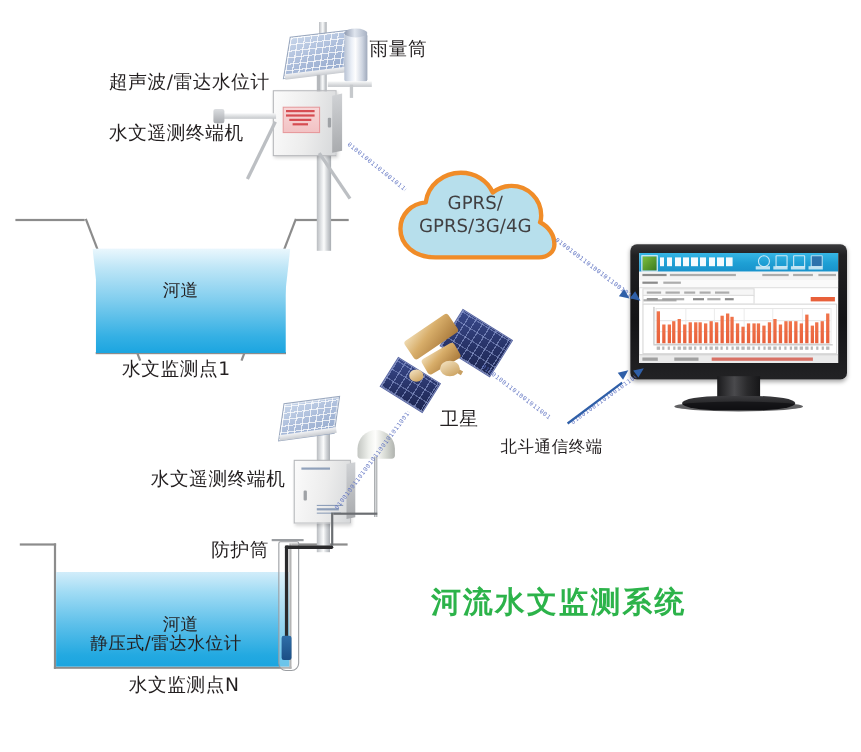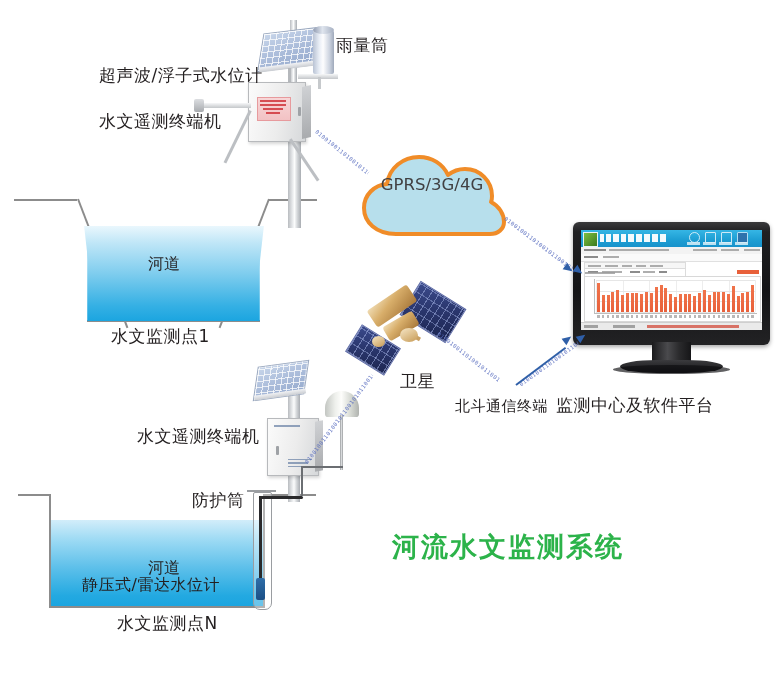--- a/index.html
+++ b/index.html
@@ -309,21 +309,21 @@
       </div>
       <div class="rtu-latch" style="position:absolute;right:4px;top:24px;width:3px;height:9px;"></div>
     </div>
     <div class="rtu-side" style="position:absolute;left:302px;top:86px;width:9px;height:52px;transform:skewY(-12deg);"></div>
 
     <div class="arm" style="left:199px;top:103px;width:52px;height:5px;"></div>
     <div class="us-sensor" style="left:194px;top:99px;width:10px;height:13px;"></div>
     <div class="strut" style="left:249px;top:110px;width:2.5px;height:58px;background:#bcbfc3;transform:rotate(26deg);"></div>
     <div class="strut" style="left:289px;top:140px;width:2.5px;height:50px;background:#bcbfc3;transform:rotate(-34deg);"></div>
 
-    <div class="label" style="left:99px;top:66px;">超声波/浮子式水位计</div>
+    <div class="label" style="left:99px;top:66px;">超声波/雷达水位计</div>
     <div class="label" style="left:99px;top:112px;">水文遥测终端机</div>
     <div class="label" style="left:336px;top:36px;">雨量筒</div>
   </div>
 
   <div>
     <div class="mast" style="left:288px;top:392px;width:12px;height:110px;"></div>
 
     <div class="solar-panel" style="position:absolute;left:256px;top:363px;width:48px;height:33px;transform:skewX(-16deg) rotate(-8deg);">
       <div class="solar-cells"></div>
     </div>
@@ -374,20 +374,21 @@
   </div>
   <div class="label" style="left:400px;top:372px;">卫星</div>
 
   <div id="cloud">
     <svg width="160" height="100" viewBox="0 0 160 100">
       <path d="M44,86 C24,86 12,74 12,60 C12,47 22,37 35,36 C37,20 51,9 67,9
                C80,9 91,16 96,27 C101,23 107,21 113,21 C128,21 140,33 140,48
                C140,50 140,52 139,54 C147,58 152,66 152,74 C152,81 146,86 138,86 Z" fill="#b7dfec" stroke="#f08c28" stroke-width="4" stroke-linejoin="round"></path>
     </svg>
     <div class="cloud-text">
+      <div>GPRS/</div>
       <div>GPRS/3G/4G</div>
     </div>
   </div>
 
   <div id="monitor">
     <div class="mon-bezel"></div>
     <div class="mon-screen">
 
       <div class="sw-header">
         <div class="sw-logo"></div>
@@ -521,21 +522,20 @@
       <div class="sw-foot">
         <div class="sw-footmark" style="left:3px;top:2px;width:14px;background:#888;"></div>
         <div class="sw-footmark" style="left:32px;top:2px;width:22px;background:#888;"></div>
         <div class="sw-footmark" style="left:66px;top:2px;width:92px;"></div>
       </div>
     </div>
     <div class="mon-neck"></div>
     <div class="mon-base"></div>
     <div class="mon-base2"></div>
   </div>
-  <div class="label" style="left:556px;top:396px;">监测中心及软件平台</div>
 
   <div id="links">
       <div class="datalink" style="left: 316px; top: 128px; width: 66.8431px; transform: rotate(38.9275deg); color: rgb(91, 111, 192); overflow: hidden;">01001001101001011001010110</div>
       <div class="datalink" style="left: 505px; top: 215px; width: 87.8009px; transform: rotate(37.1309deg); color: rgb(91, 111, 192); overflow: hidden;">0100100110100101100101011001011001</div>
       <div class="arrow-head" style="left: 575px; top: 263.5px; transform: rotate(37.1309deg); border-left-color: rgb(47, 95, 168);"></div>
       <div class="datalink" style="left: 306px; top: 460px; width: 110px; transform: rotate(-53.1301deg); color: rgb(91, 111, 192); overflow: hidden;">0100100110100101100101011001011001011010010</div>
       <div class="datalink" style="left: 438px; top: 330px; width: 78.4092px; transform: rotate(37.7468deg); color: rgb(91, 111, 192); overflow: hidden;">0100100110100101100101011001011</div>
       <div class="datalink" style="left: 520px; top: 382px; width: 71.6101px; transform: rotate(-35.9097deg); color: rgb(91, 111, 192); overflow: hidden;">0100100110100101100101011001</div>
       <div class="arrow-head" style="left: 578px; top: 335.5px; transform: rotate(-35.9097deg); border-left-color: rgb(47, 95, 168);"></div>
       <div class="arrow-line" style="left: 516px; top: 384px; width: 62px; transform: rotate(-36.8699deg); background: rgb(47, 95, 168);"></div>

